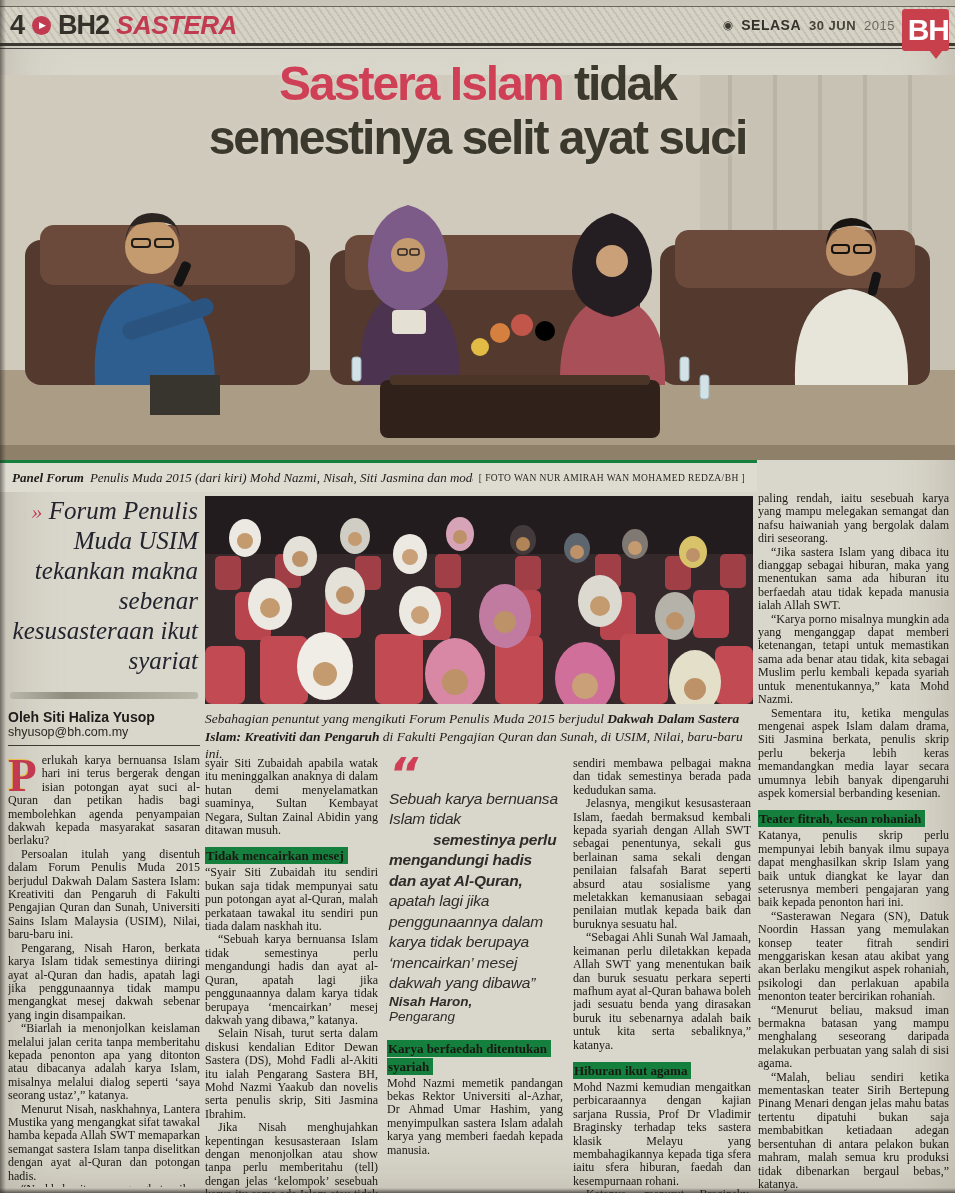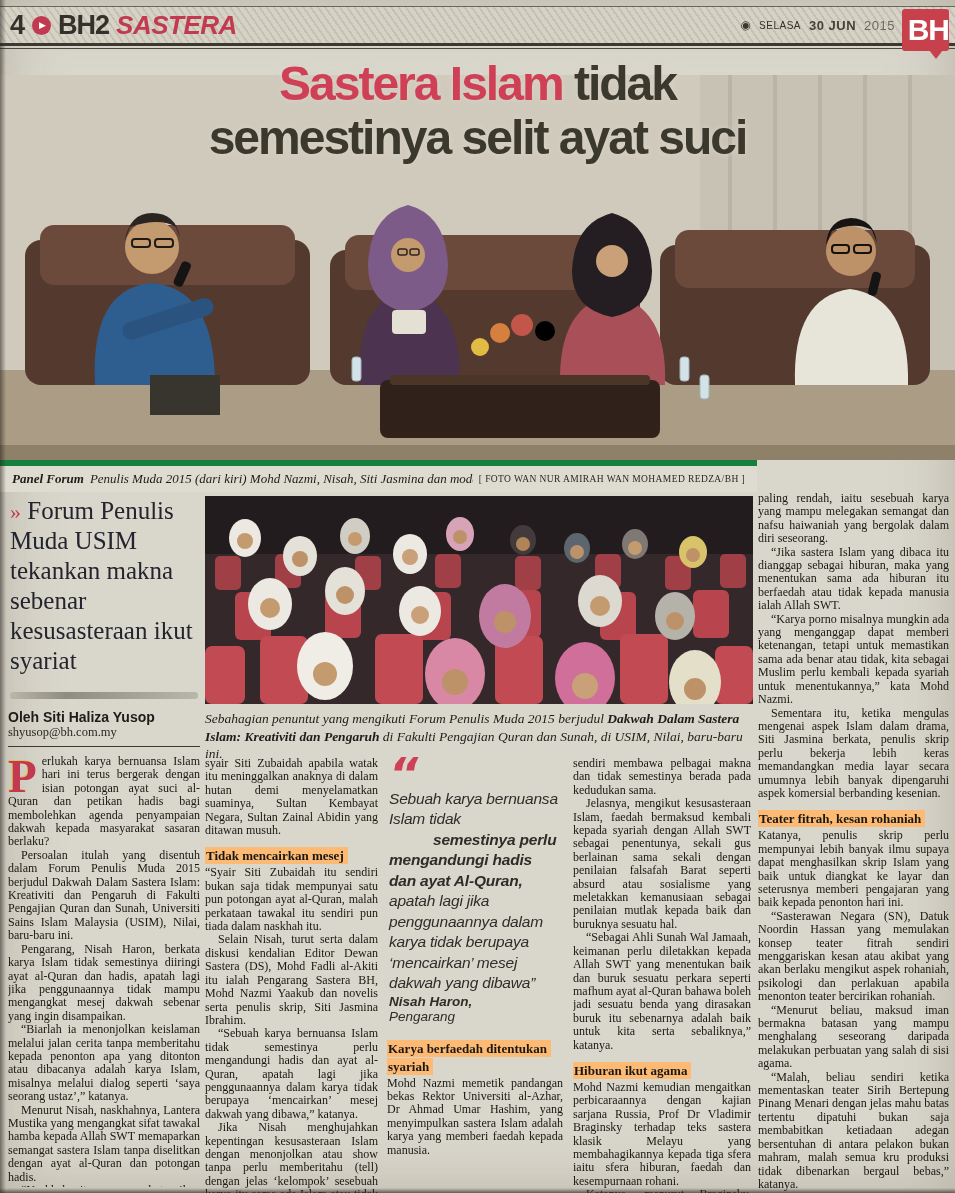--- a/index.html
+++ b/index.html
@@ -24,71 +24,71 @@
   .m-left { display:flex; align-items:center; gap:7px; }
   .page-num { font-family:"Liberation Sans",sans-serif; font-weight:bold; font-size:27px; color:#33312a; }
   .play-badge { width:19px; height:19px; border-radius:50%; background:#c13a50;
     display:flex; align-items:center; justify-content:center; }
   .play-badge span { color:#fff; font-size:9px; line-height:1; transform:translateX(1px); }
   .brand { font-family:"Liberation Sans",sans-serif; font-weight:bold; font-size:27px; color:#33312a; letter-spacing:-1px; }
   .section { font-family:"Liberation Sans",sans-serif; font-weight:bold; font-style:italic; font-size:26px; color:#c13a50; letter-spacing:-.5px; }
   .m-right { margin-left:auto; display:flex; align-items:center; gap:8px;
     font-family:"Liberation Sans",sans-serif; }
   .date-bullet { color:#3a382f; font-size:12px; }
-  .day { font-weight:normal; font-size:10px; color:#33312a; letter-spacing:.5px; }
+  .day { font-weight:bold; font-size:14px; color:#33312a; letter-spacing:.5px; }
   .date { font-weight:bold; font-size:13px; color:#454338; letter-spacing:.5px; }
   .year { font-size:13px; color:#6d6a5d; letter-spacing:.5px; }
   .bh-logo { position:absolute; right:6px; top:9px; width:47px; height:42px; background:#c9404d;
     border-radius:3px; display:flex; align-items:center; justify-content:flex-end; z-index:5; }
   .bh-logo span{ color:#fff; font-family:"Liberation Sans",sans-serif; font-weight:bold; font-size:30px; letter-spacing:-1px; }
   .bh-logo::after{ content:""; position:absolute; right:6px; bottom:-8px; border-left:7px solid transparent;
     border-right:7px solid transparent; border-top:9px solid #c9404d; }
 
   
   .headline { position:absolute; left:0; top:57px; width:100%; text-align:center; z-index:10;
     font-family:"Liberation Sans",sans-serif; font-weight:bold; font-size:48px;
     letter-spacing:-2px; line-height:1.12; color:#3b392e;
     text-shadow:0 0 6px rgba(220,215,200,.8); }
   .headline .red { color:#cf3f55; }
 
   
   .main-photo { position:absolute; left:0; top:75px; width:955px; height:385px; }
   .photo-caption { position:absolute; left:0; top:460px; width:757px; height:32px;
-    background:#dedbd1; border-top:6px solid #15803d; display:flex; align-items:center;
+    background:#dedbd1; border-top:3px solid #15803d; display:flex; align-items:center;
     padding:0 12px; gap:6px; }
   .cap-lead { font-weight:bold; font-style:italic; font-size:13px; color:#1d1c18; white-space:nowrap;}
   .cap-text { font-style:italic; font-size:13px; color:#1d1c18; white-space:nowrap; overflow:hidden;}
   .cap-credit { margin-left:auto; font-size:9.5px; color:#2a2922; letter-spacing:.4px; white-space:nowrap;
     font-family:"Liberation Serif",serif; }
 
   .audience-photo { position:absolute; left:205px; top:496px; width:548px; height:208px; }
   .caption2 { position:absolute; left:205px; top:710px; width:548px; height:44px;
     font-style:italic; font-size:13.5px; line-height:1.3; color:#1d1c18; }
   .caption2 b { font-style:italic; }
 
   
   .sidebar { position:absolute; left:8px; top:492px; width:192px; height:695px; overflow:hidden; }
-  .standfirst { font-size:25px; line-height:1.2; text-align:left;
+  .standfirst { font-style:italic; font-size:25px; line-height:1.2; text-align:right;
     color:#23242e; padding:4px 2px 10px; }
   .standfirst .mark { color:#c13a50; font-size:22px; }
   .sb-divider { height:7px; background:linear-gradient(90deg,#b9b6aa,#8f8c80 30%,#b9b6aa);
     border-radius:3px; margin:6px 2px 10px; }
   .byline { font-family:"Liberation Sans",sans-serif; font-weight:bold; font-size:14px; color:#1d1c18; }
-  .email { font-family:Liberation Serif, serif; font-size:12.5px; color:#2a2922; margin-bottom:6px; }
+  .email { font-family:Liberation Sans, sans-serif; font-size:12.5px; color:#2a2922; margin-bottom:6px; }
   .sb-rule { border-top:1px solid #3c3a30; margin:4px 0 8px; }
 
   
   .btxt p { font-size:12px; line-height:13.4px; text-align:justify; color:#191813;
     text-indent:13px; }
   .btxt p.flush { text-indent:0; }
   p.lead::first-letter { float:left; font-family:"Liberation Serif",serif; font-weight:bold;
     font-size:47px; line-height:38px; padding:2px 5px 0 0; color:#c23a52;
     text-shadow:-1px -1px 0 #e2c24d; }
   .subhead { display:block; margin:9px 0 2px; }
-  .subhead span { background:#fdba74; font-weight:bold; font-size:13px; line-height:17px;
+  .subhead span { background:#15803d; font-weight:bold; font-size:13px; line-height:17px;
     color:#181712; padding:1px 4px 1px 1px; -webkit-box-decoration-break:clone; box-decoration-break:clone; }
 
   .col { position:absolute; top:757px; height:436px; overflow:hidden; }
   .col2 { left:205px; width:173px; }
   .col3 { left:387px; width:176px; }
   .col4 { left:573px; width:178px; }
   .col5 { position:absolute; left:758px; top:492px; width:191px; height:701px; overflow:hidden; }
 
   
   .pullquote { font-family:"Liberation Sans",sans-serif; font-style:italic; color:#2e2d29;
@@ -348,22 +348,22 @@
       </g>
     </svg>
   </div>
 
   <div class="caption2"><span>Sebahagian penuntut yang mengikuti Forum Penulis Muda 2015 berjudul </span><b>Dakwah Dalam Sastera Islam: Kreativiti dan Pengaruh</b><span> di Fakulti Pengajian Quran dan Sunah, di USIM, Nilai, baru-baru ini.</span></div>
 
   <div class="col col2 btxt">
     <p class="flush">syair Siti Zubaidah apabila watak itu meninggalkan anaknya di dalam hutan demi menyelamatkan suaminya, Sultan Kembayat Negara, Sultan Zainal Abidin yang ditawan musuh.</p>
     <span class="subhead"><span>Tidak mencairkan mesej</span></span>
     <p class="flush">“Syair Siti Zubaidah itu sendiri bukan saja tidak mempunyai satu pun potongan ayat al-Quran, malah perkataan tawakal itu sendiri pun tiada dalam naskhah itu.</p>
+    <p>“Sebuah karya bernuansa Islam tidak semestinya perlu mengandungi hadis dan ayat al-Quran, apatah lagi jika penggunaannya dalam karya tidak berupaya ‘mencairkan’ mesej dakwah yang dibawa,” katanya.</p>
     <p>Selain Nisah, turut serta dalam diskusi kendalian Editor Dewan Sastera (DS), Mohd Fadli al-Akiti itu ialah Pengarang Sastera BH, Mohd Nazmi Yaakub dan novelis serta penulis skrip, Siti Jasmina Ibrahim.</p>
-    <p>“Sebuah karya bernuansa Islam tidak semestinya perlu mengandungi hadis dan ayat al-Quran, apatah lagi jika penggunaannya dalam karya tidak berupaya ‘mencairkan’ mesej dakwah yang dibawa,” katanya.</p>
     <p>Jika Nisah menghujahkan kepentingan kesusasteraan Islam dengan menonjolkan atau show tanpa perlu memberitahu (tell) dengan jelas ‘kelompok’ sesebuah karya itu sama ada Islam atau tidak melalui penggunaan ayat al-Quran</p>
   </div>
 
   <div class="col col3 btxt">
     <div class="pullquote">
       <span class="pq-mark">“</span>
       <div class="pq-text"><span>Sebuah karya bernuansa Islam tidak </span><b>semestinya perlu mengandungi hadis dan ayat Al-Quran,</b><span> apatah lagi jika penggunaannya dalam karya tidak berupaya ‘mencairkan’ mesej dakwah yang dibawa”</span></div>
       <div class="pq-name">Nisah Haron,</div>
       <div class="pq-role">Pengarang</div>
     </div>

